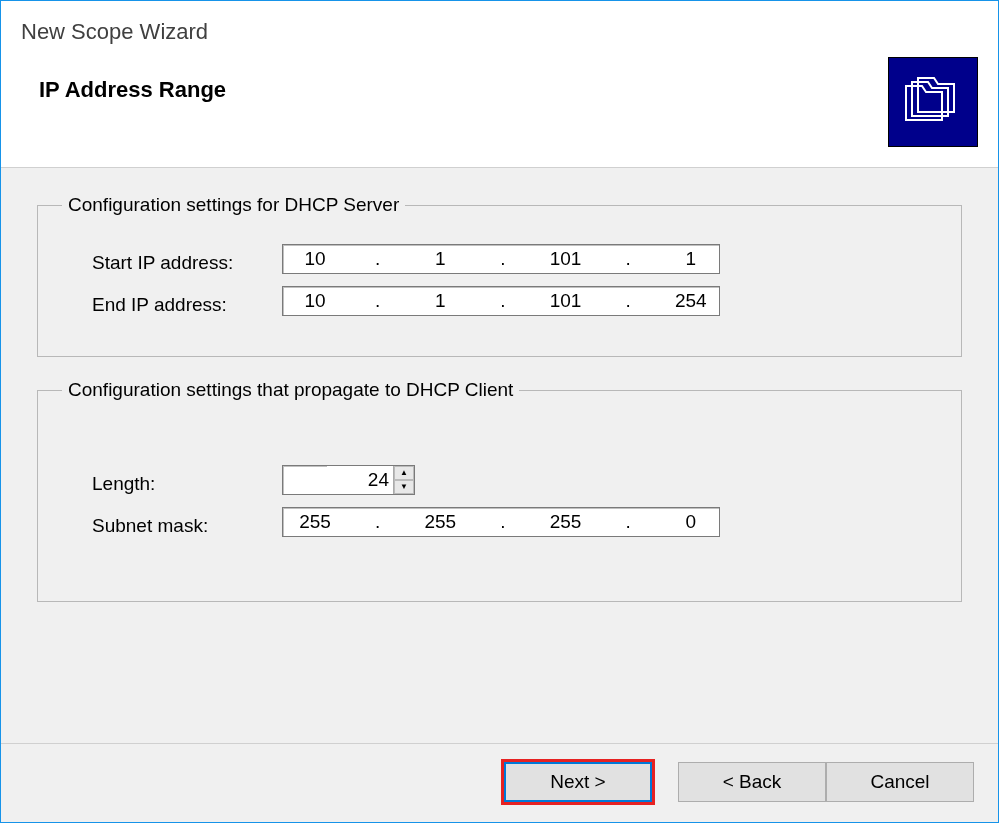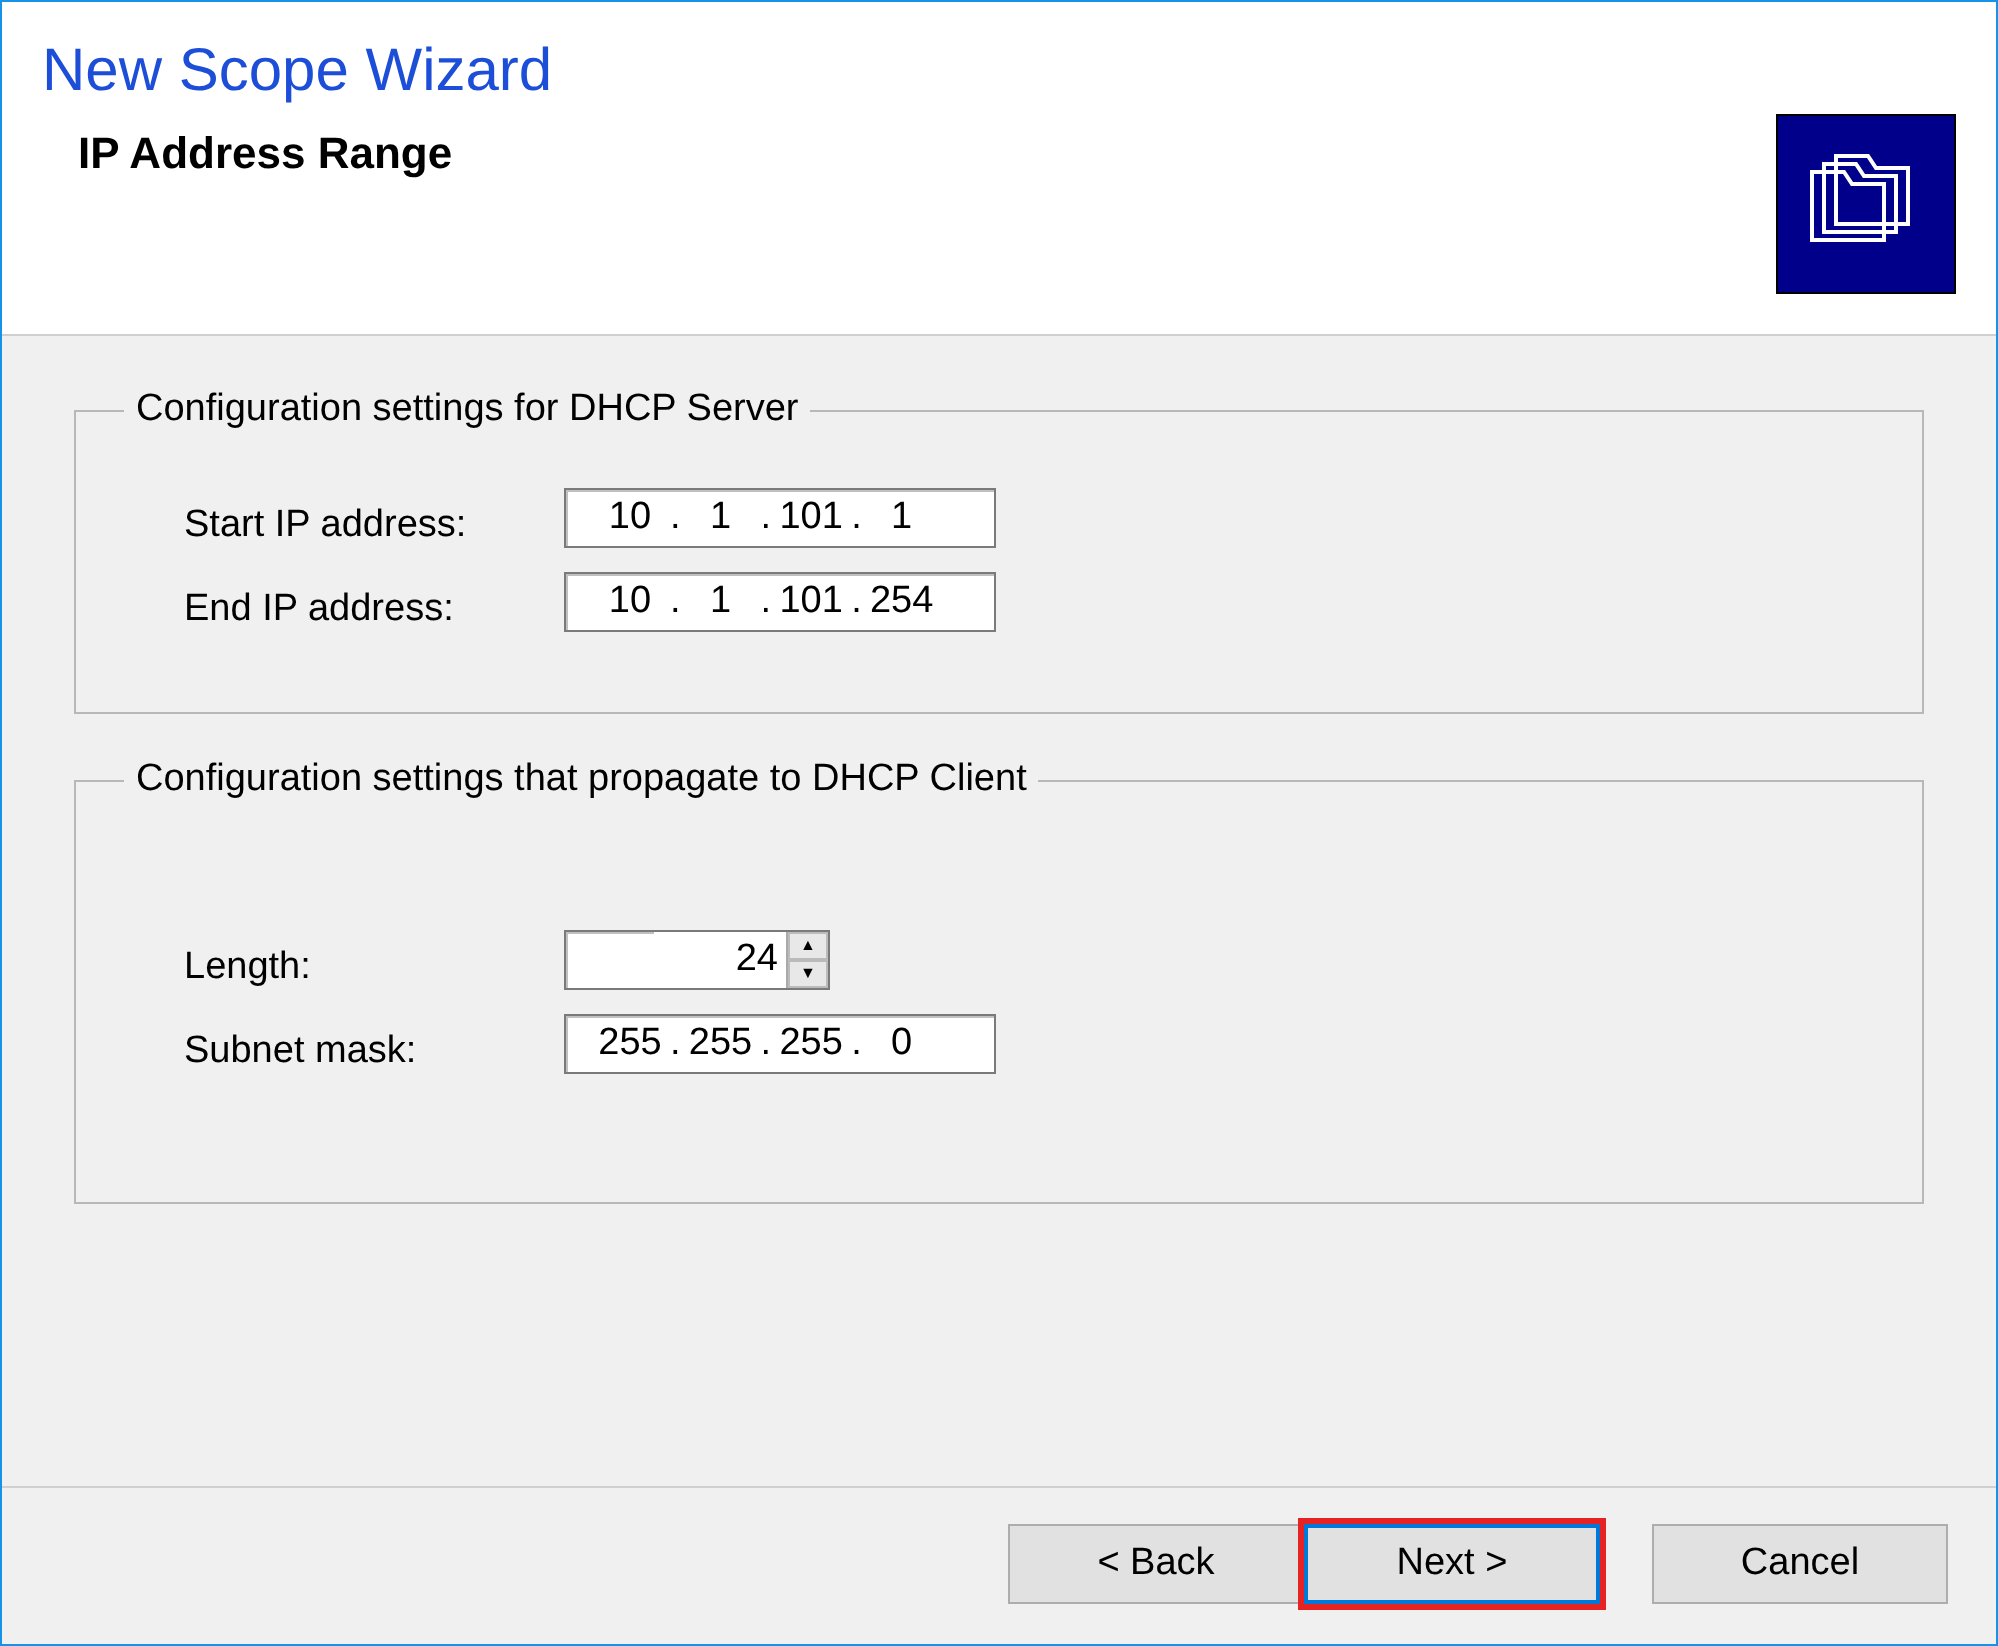--- a/index.html
+++ b/index.html
@@ -18,23 +18,23 @@
       flex-direction: column;
     }
     .header {
       padding: 18px 20px 20px 20px;
       display: flex;
       align-items: flex-start;
       justify-content: space-between;
     }
     .header-text { flex: 1; }
     .window-title {
-      font-size: 30px;
-      color: #1d4ed8;
-      margin-bottom: 11px;
+      font-size: 22px;
+      color: #404040;
+      margin-bottom: 32px;
     }
     .page-title {
       font-weight: bold;
       font-size: 22px;
       margin-left: 18px;
     }
     .page-subtitle {
       font-size: 20px;
       margin-left: 48px;
       margin-top: 4px;
@@ -80,20 +80,21 @@
     .ip-input {
       display: inline-flex;
       align-items: center;
       border: 1px solid #7a7a7a;
       background: #fff;
       box-shadow: inset 1px 1px 0 #c0c0c0;
       height: 30px;
       padding: 0 10px 0 14px;
       min-width: 216px;
       font-size: 19px;
+      gap: 40px;
     }
     .ip-input .octet {
       width: 36px;
       text-align: center;
       display: inline-block;
     }
     .ip-input .dot {
       padding: 0 2px;
     }
     .spinner {
@@ -241,18 +242,18 @@
           <span class="octet">255</span>
             <span class="dot">.</span>
           <span class="octet">0</span>
         </div>
       </div>
     </fieldset>
 
   </div>
 
   <div class="button-bar">
+    <button class="wiz-button btn-next">Next &gt;</button>
     <button class="wiz-button btn-back">&lt; Back</button>
-    <button class="wiz-button btn-next">Next &gt;</button>
     <button class="wiz-button btn-cancel">Cancel</button>
   </div>
 
 </div>
 
 </body></html>

